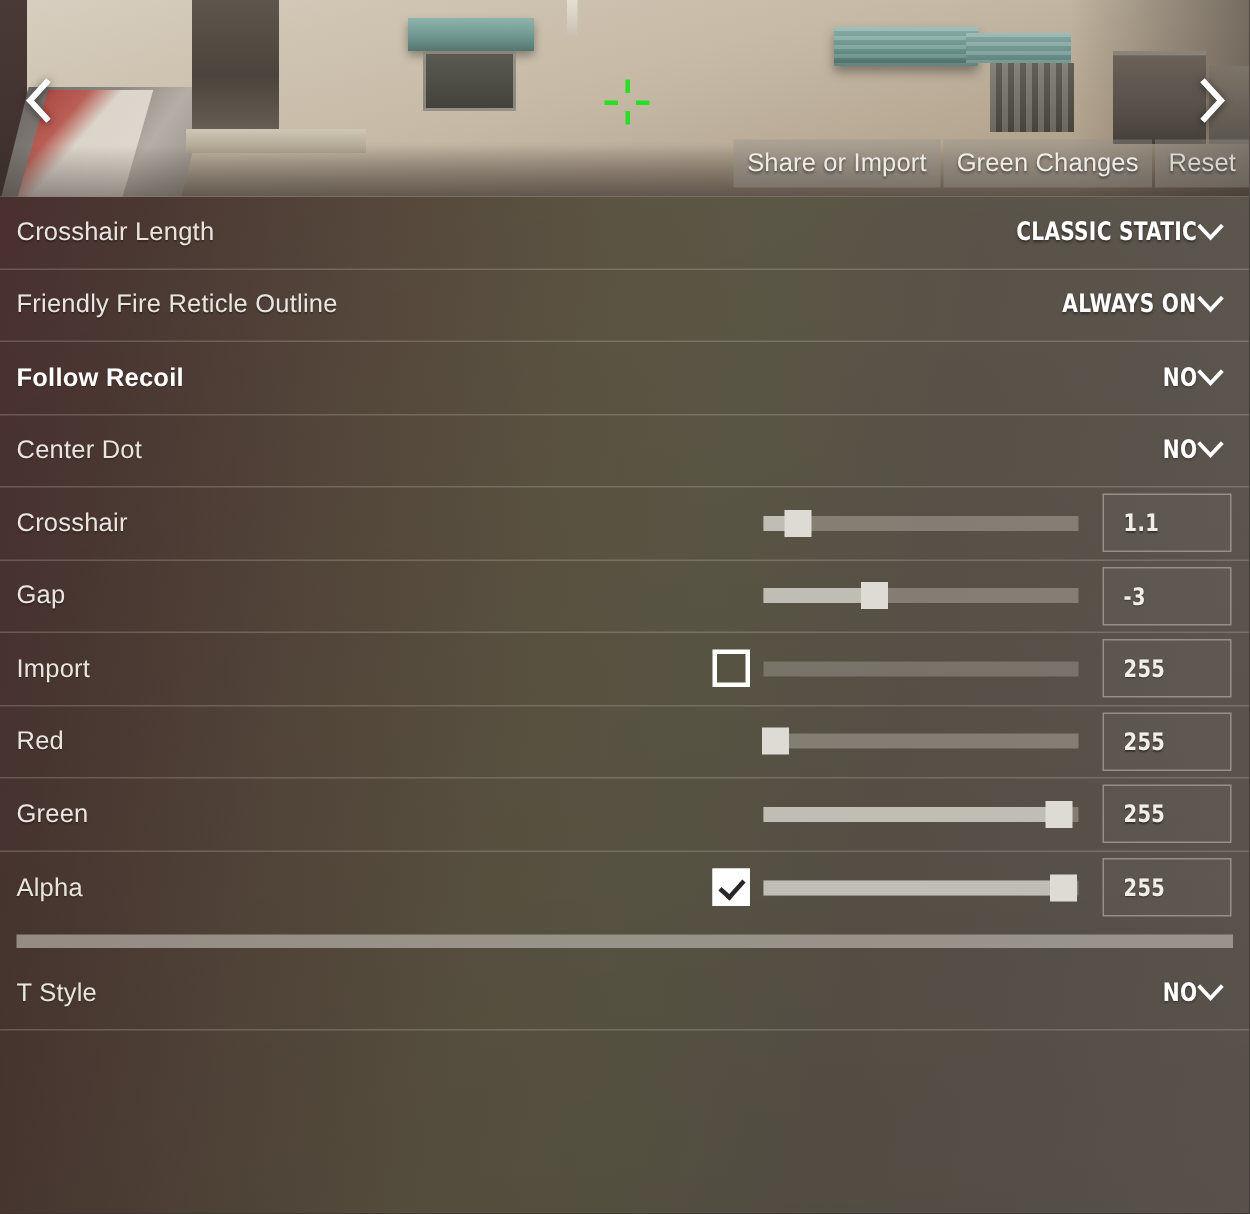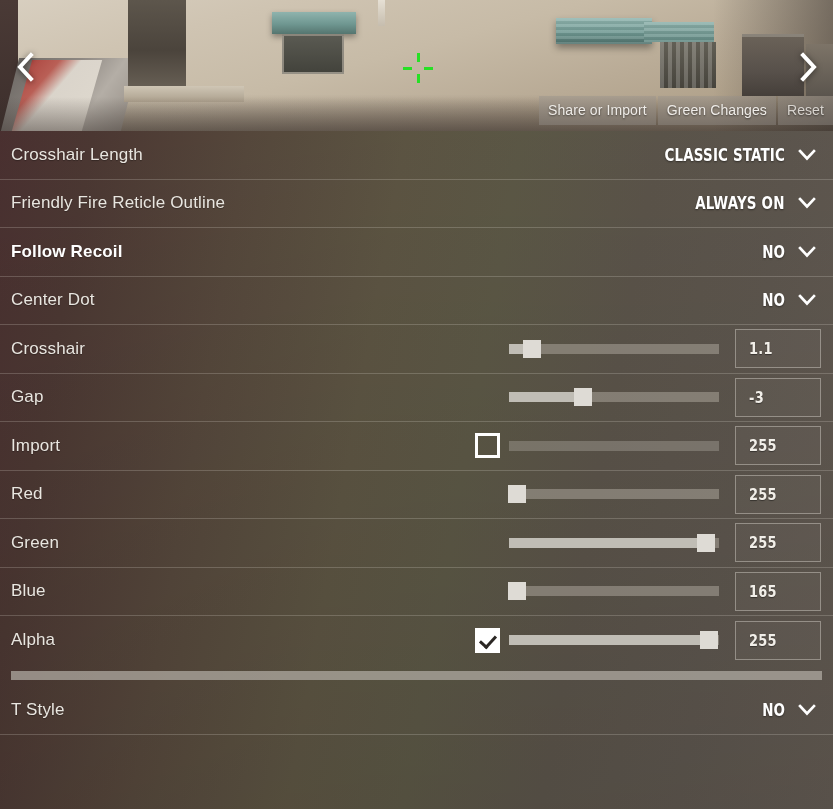--- a/index.html
+++ b/index.html
@@ -160,21 +160,21 @@
     position: absolute;
     right: 0;
     bottom: 6px;
     display: flex;
     align-items: stretch;
     gap: 2px;
   }
   .pv-btn {
     background: rgba(150,146,140,0.42);
     color: #efece8;
-    font-size: 14px;
+    font-size: 17px;
     line-height: 1;
     padding: 7px 9px 8px 9px;
     white-space: nowrap;
     cursor: pointer;
     text-shadow: 0 1px 2px rgba(0,0,0,.5);
     letter-spacing: .1px;
   }
   .pv-btn.muted { color: #d8d4cf; }
 
   
@@ -204,21 +204,20 @@
     font-weight: bold;
     color: #ffffff;
   }
 
   .row-spacer { flex: 1 1 auto; }
 
   
   .dropdown {
     display: flex;
     align-items: center;
-    gap: 13px;
     padding-right: 17px;
     cursor: pointer;
   }
   .dropdown-value {
     font-family: "DejaVu Sans Condensed", "Liberation Sans Narrow", "Liberation Sans", sans-serif;
     font-weight: bold;
     font-size: 17px;
     color: #ffffff;
     letter-spacing: .2px;
     transform: scaleX(0.88);
@@ -470,32 +469,20 @@
         <span class="row-spacer"></span>
         <span class="slider">
           <span class="slider-track"></span>
           <span class="slider-fill" style="width:94%"></span>
           <span class="slider-handle" style="left:94%"></span>
         </span>
         <span class="valuebox">
           <span class="valuebox-text">255</span>
         </span>
       </div>
-      <div class="row">
-        <span class="row-label">Blue</span>
-        <span class="row-spacer"></span>
-        <span class="slider">
-          <span class="slider-track"></span>
-          <span class="slider-fill" style="width:4%"></span>
-          <span class="slider-handle" style="left:4%"></span>
-        </span>
-        <span class="valuebox">
-          <span class="valuebox-text">165</span>
-        </span>
-      </div>
       <div class="row no-border">
         <span class="row-label">Alpha</span>
         <span class="row-spacer"></span>
         <span class="checkbox checked"></span>
         <span class="slider">
           <span class="slider-track"></span>
           <span class="slider-fill" style="width:95%"></span>
           <span class="slider-handle" style="left:95%"></span>
         </span>
         <span class="valuebox">

